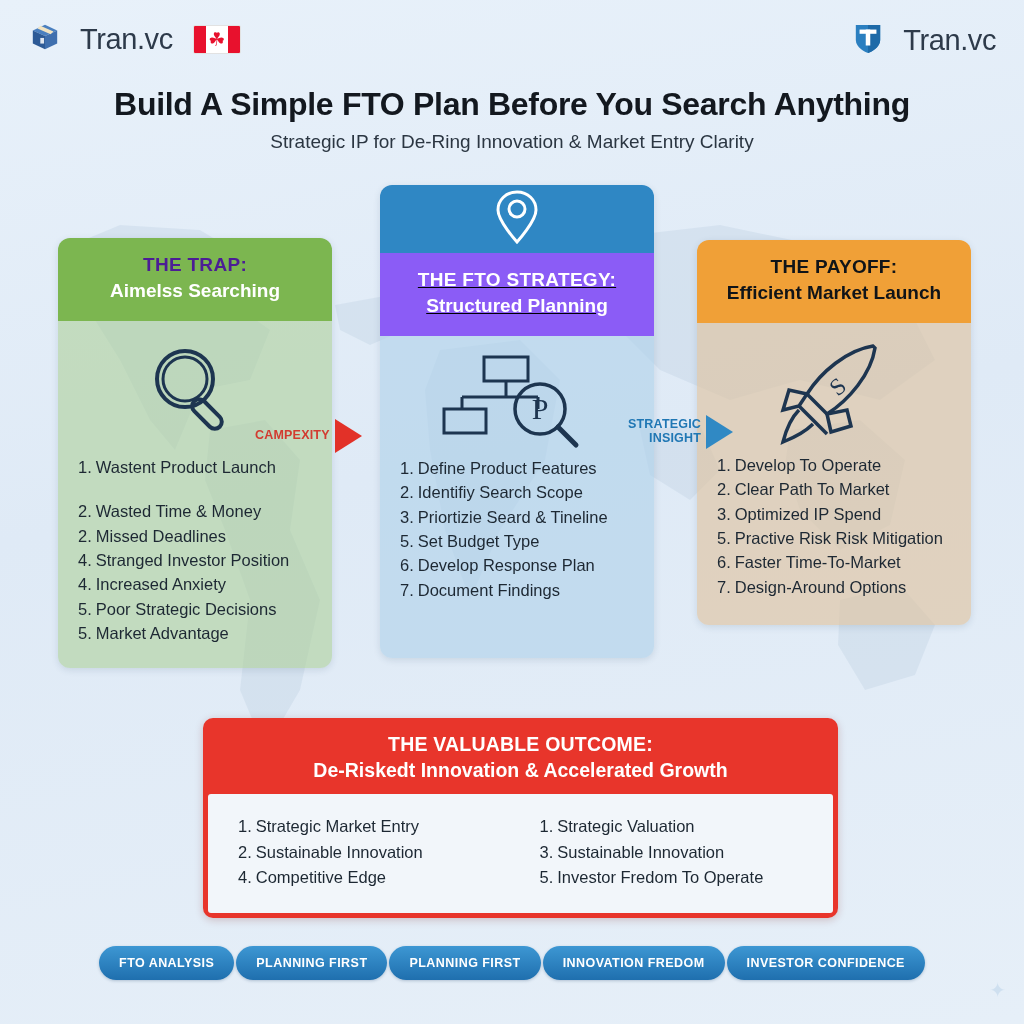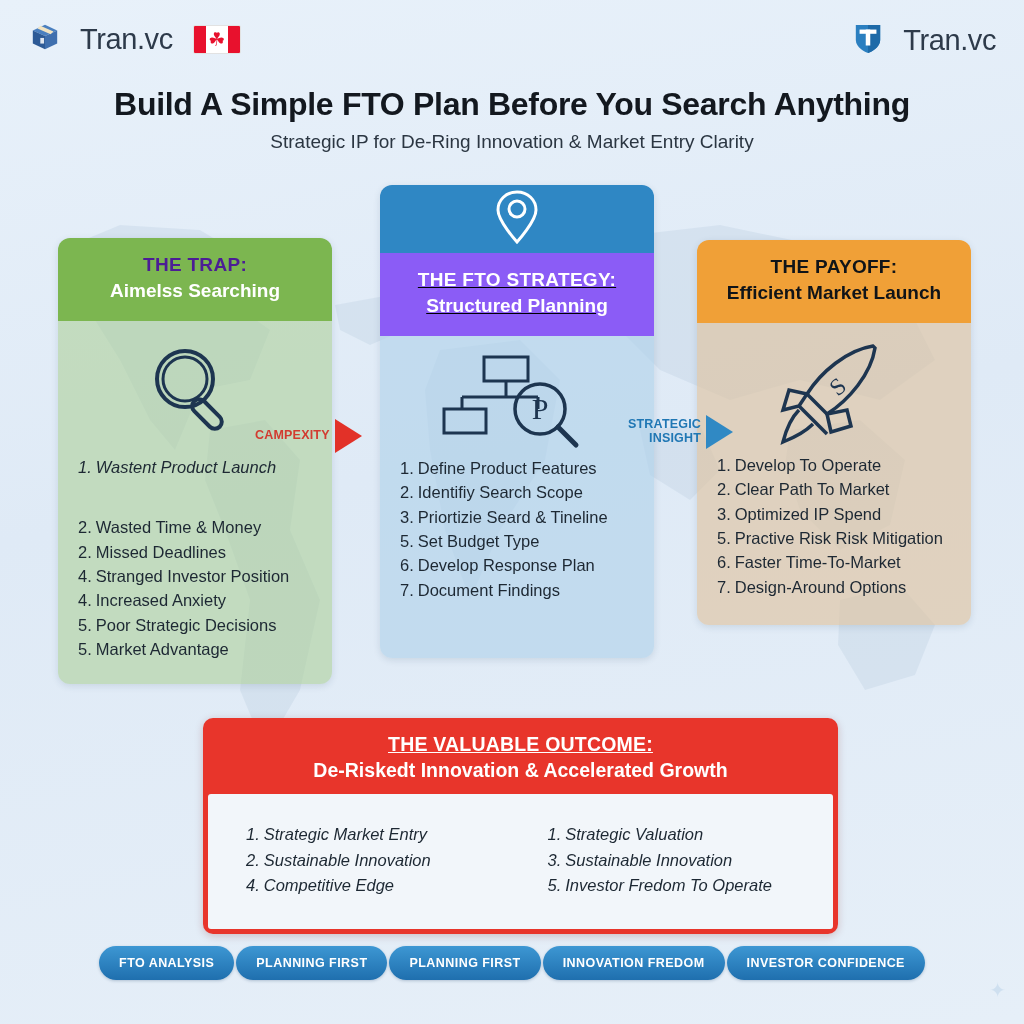--- a/index.html
+++ b/index.html
@@ -138,21 +138,21 @@
   }
   .card-list li .num { margin-right: 4px; }
 
   
   #card-trap { left: 58px; top: 238px; }
   #card-trap .card-head { background: #7cb650; }
   #card-trap .eyebrow { color: #4c1d95; }
   #card-trap .headline { color: #ffffff; }
   #card-trap .card-body { background: rgba(169,205,145,.55); }
   #card-trap .card-list { padding-top: 4px; }
-  #card-trap .card-list li:first-child { margin-bottom: 36px; font-style: italic; }
+  #card-trap .card-list li:first-child { margin-bottom: 20px; }
 
   
   #card-strategy { left: 380px; top: 185px; }
   #card-strategy .pin-zone {
     background: #2f87c4;
     height: 68px;
     display: flex;
     align-items: center;
     justify-content: center;
   }
@@ -208,41 +208,39 @@
   .outcome-head {
     text-align: center;
     padding: 10px 0 12px 0;
   }
   .outcome-head .eyebrow {
     display: block;
     color: #fff;
     font-size: 19.5px;
     font-weight: bold;
     letter-spacing: .2px;
-    text-decoration: underline;
   }
   .outcome-head .headline {
     display: block;
     color: #fff;
     font-size: 19.5px;
     font-weight: bold;
     margin-top: 3px;
   }
   .outcome-inner {
     background: #f2f6fa;
     border-radius: 3px;
     display: flex;
     padding: 12px 0 14px 22px;
   }
   .outcome-col {
     flex: 1;
     list-style: none;
-    margin: 16px;
+    margin: 8px;
     padding: 0;
-    font-style: italic;
   }
   .outcome-col li {
     font-size: 16.5px;
     color: #1d2833;
     line-height: 1.55;
     white-space: nowrap;
   }
   .outcome-col li .num { margin-right: 4px; }
 
   

